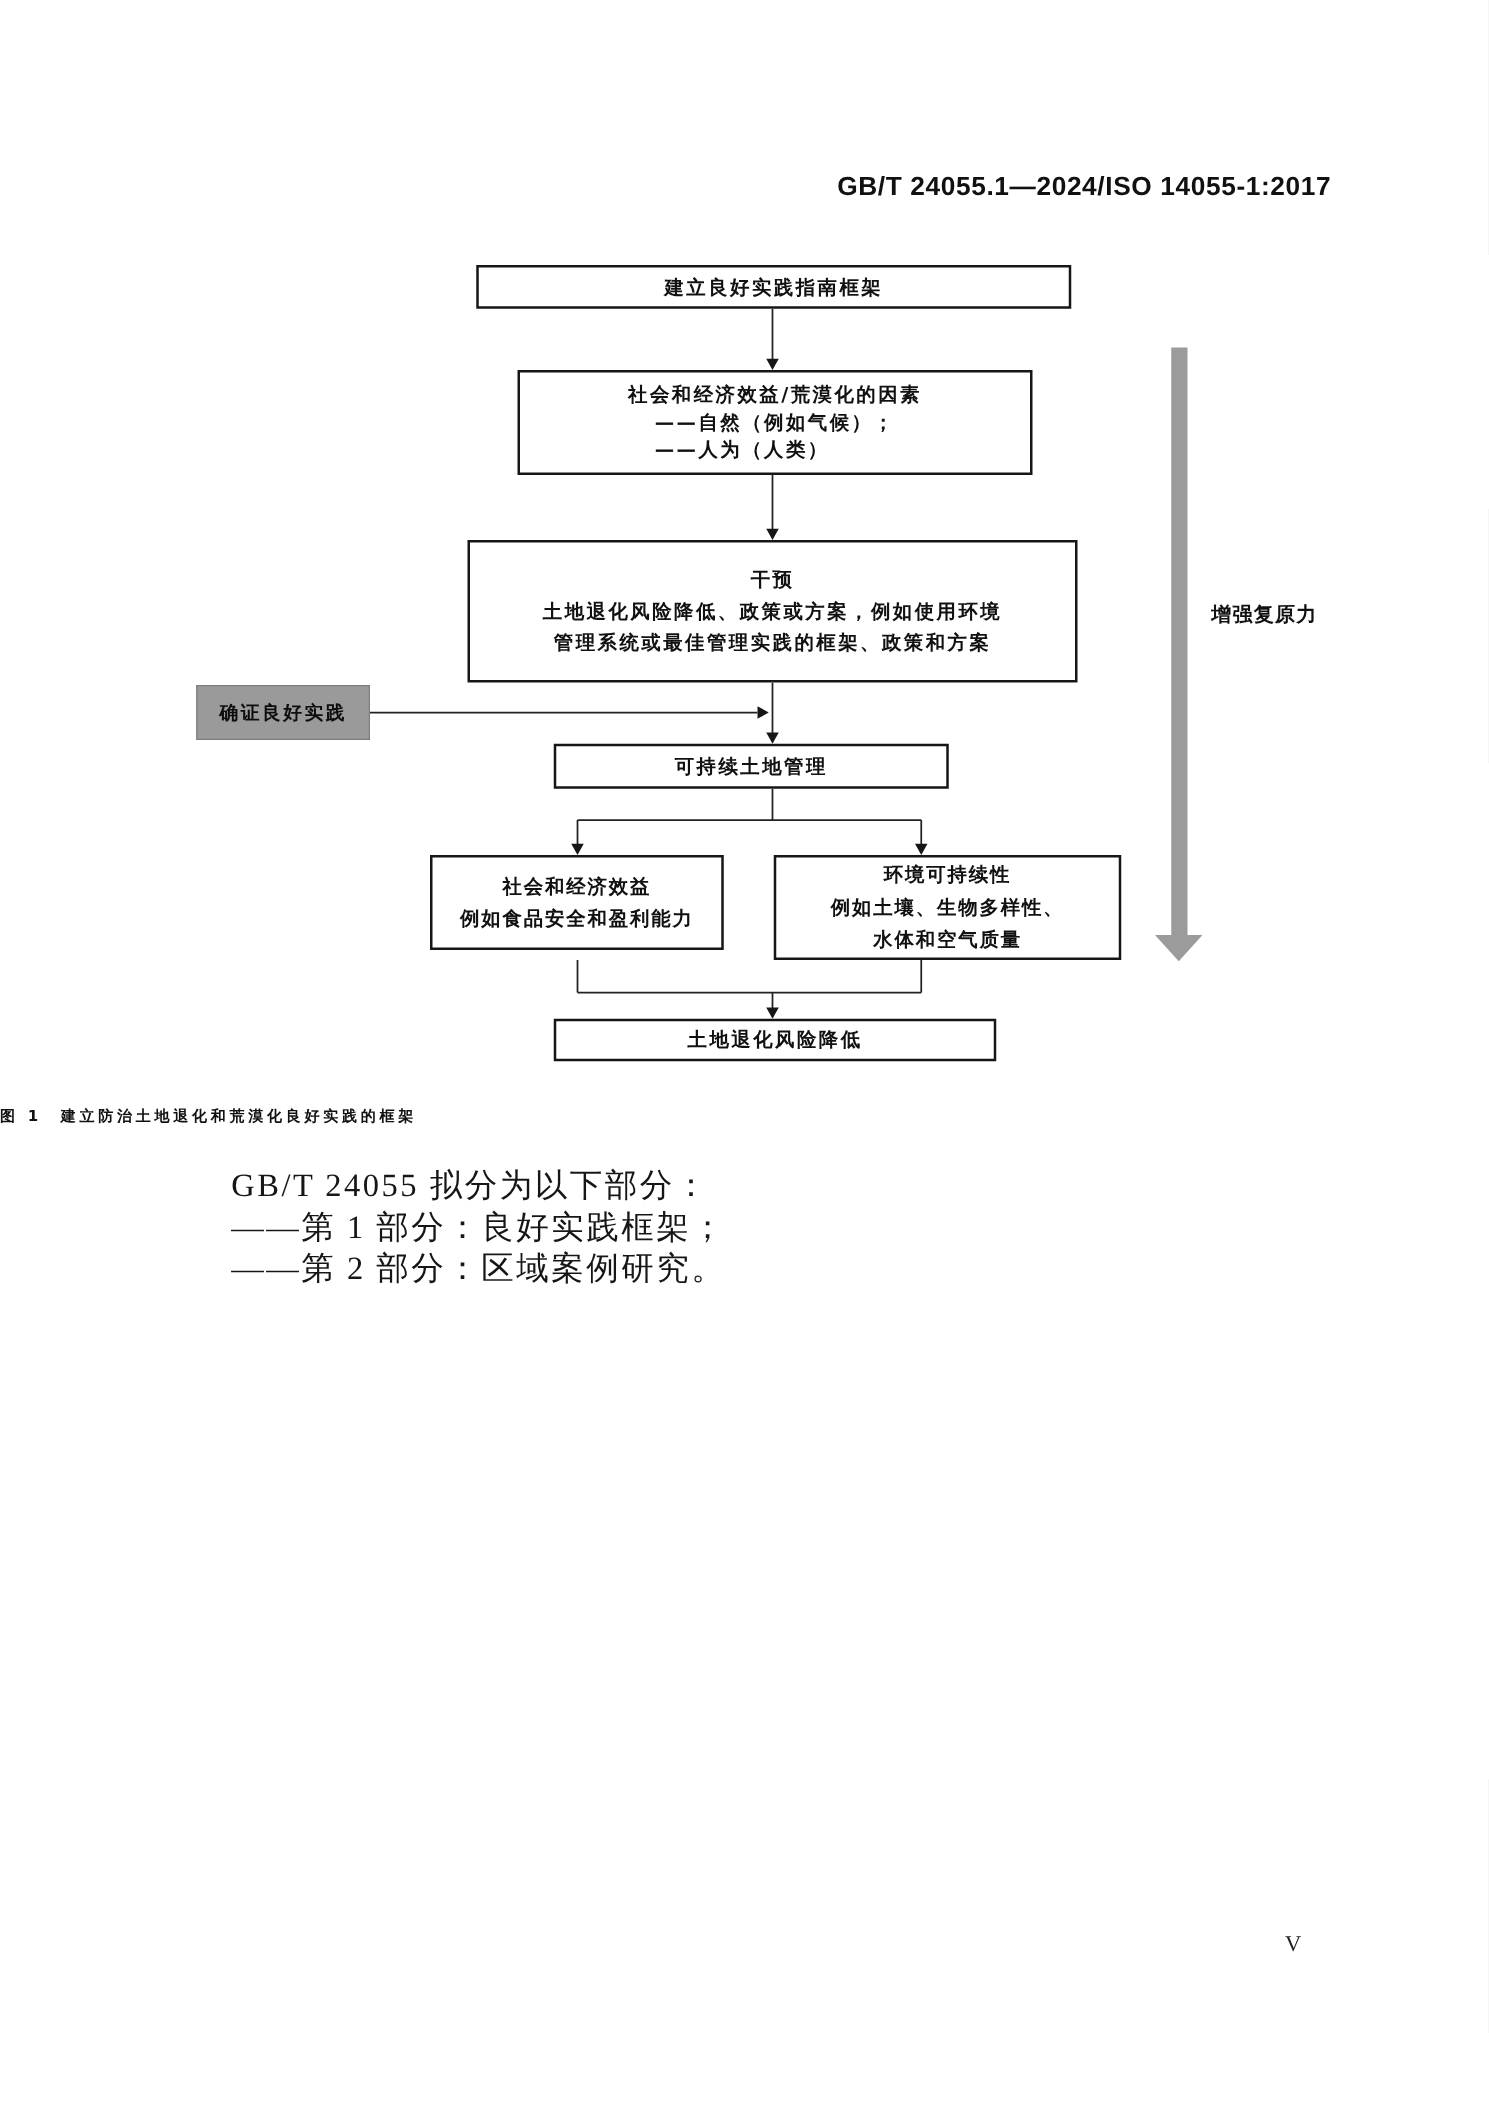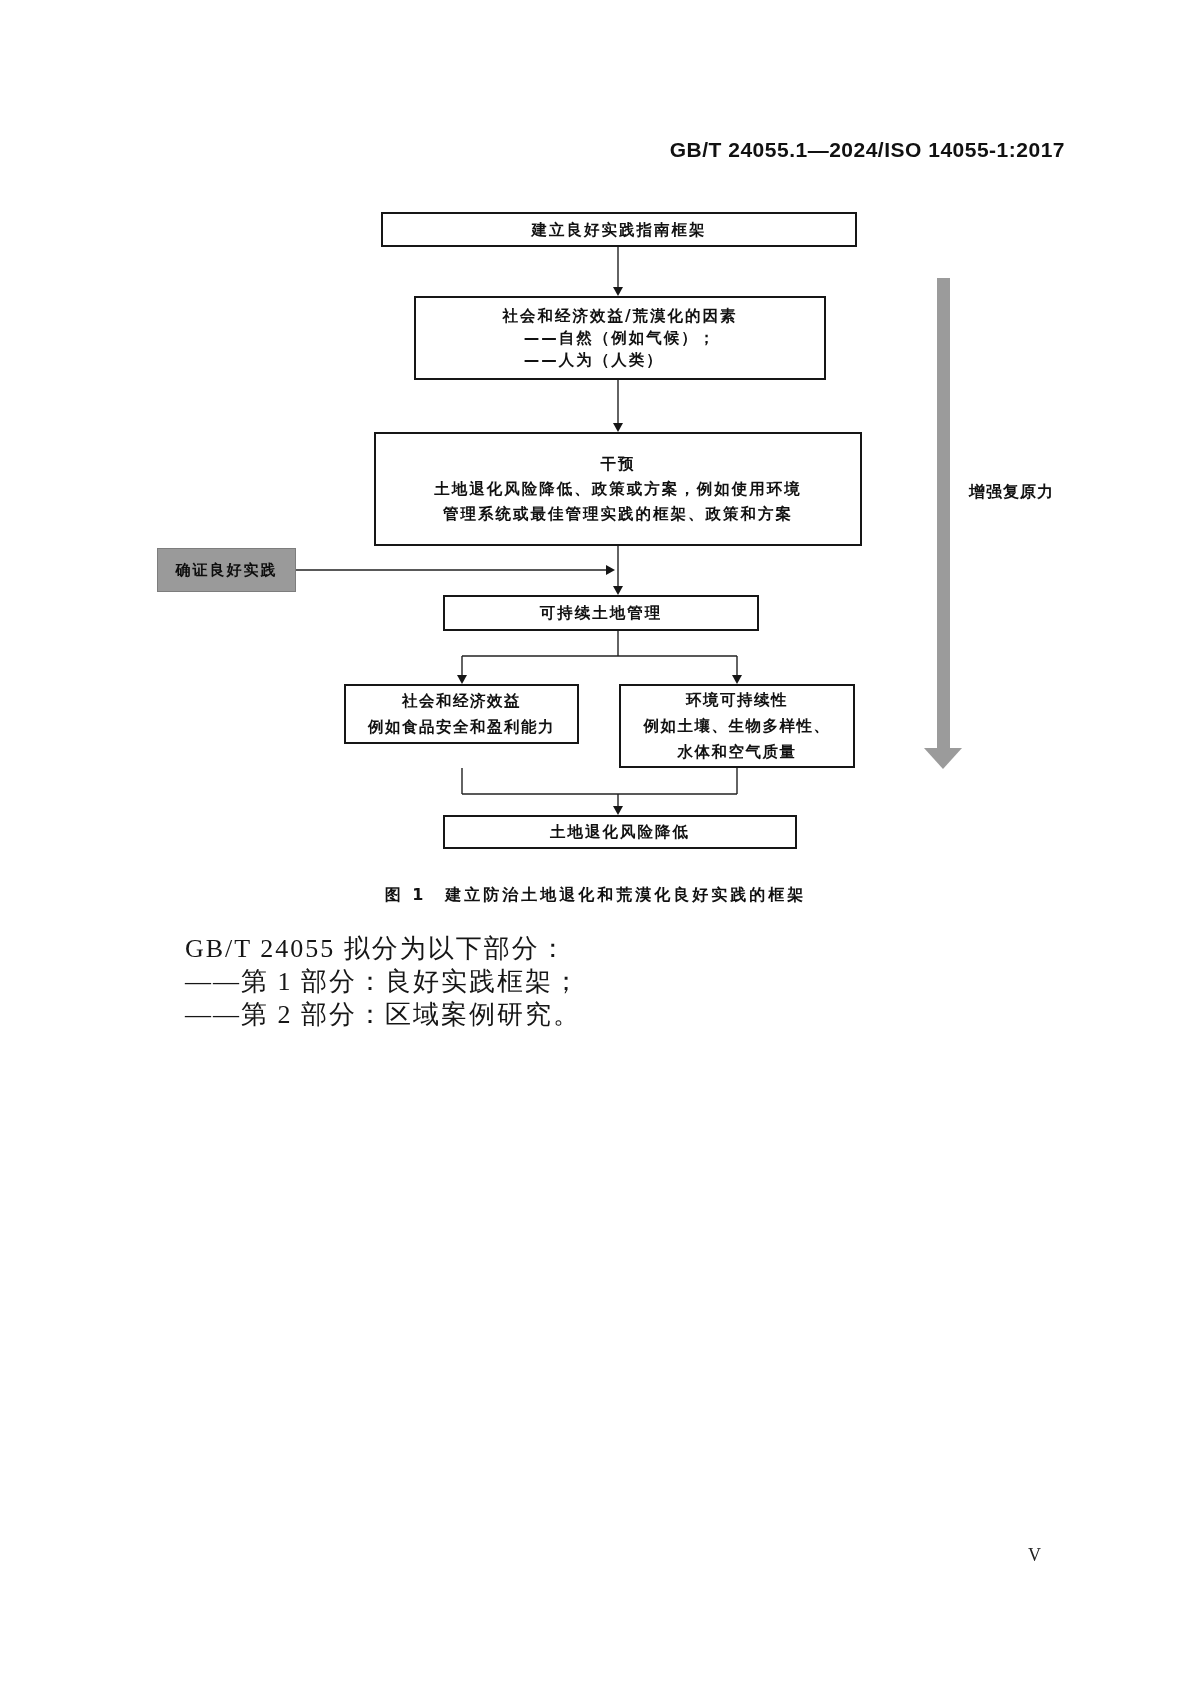--- a/index.html
+++ b/index.html
@@ -57,23 +57,22 @@
     border-top:21px solid var(--resilience-gray);
   }
   .res-label{
     position:absolute;left:969px;top:482px;
     font-family:"DejaVu Sans","Liberation Sans",sans-serif;
     font-weight:bold;font-size:16px;letter-spacing:1px;color:#111;
     white-space:nowrap;
   }
   .fig-caption{
     position:absolute;left:0;top:885px;width:1191px;
-    text-align:center;
     font-family:"DejaVu Sans","Liberation Sans",sans-serif;
-    font-weight:bold;font-size:16px;letter-spacing:3px;color:#111;
+    font-weight:bold;font-size:12px;letter-spacing:3px;color:#111;
     white-space:pre;
   }
   .body-text{
     position:absolute;left:185px;top:932px;width:860px;
     font-size:26px;line-height:33px;letter-spacing:2px;
     color:#161616;
   }
   .page-number{
     position:absolute;left:1028px;top:1545px;
     font-size:18px;color:#222;
@@ -131,26 +130,26 @@
   </div>
 
   <div class="graybox" style="left:157px;top:548px;width:139px;height:44px;">
     <span>确证良好实践</span>
   </div>
 
   <div class="fbox" style="left:443px;top:595px;width:316px;height:36px;">
     <span>可持续土地管理</span>
   </div>
 
-  <div class="fbox" style="left:344px;top:684px;width:235px;height:60px;line-height:26px;letter-spacing:1.5px;">
+  <div class="fbox" style="left:344px;top:684px;width:235px;height:76px;line-height:26px;letter-spacing:1.5px;">
     <div>社会和经济效益</div>
     <div>例如食品安全和盈利能力</div>
   </div>
 
-  <div class="fbox" style="left:619px;top:684px;width:236px;height:84px;line-height:26px;letter-spacing:1.5px;">
+  <div class="fbox" style="left:619px;top:684px;width:278px;height:84px;line-height:26px;letter-spacing:1.5px;">
     <div>环境可持续性</div>
     <div>例如土壤、生物多样性、</div>
     <div>水体和空气质量</div>
   </div>
 
   <div class="fbox" style="left:443px;top:815px;width:354px;height:34px;">
     <span>土地退化风险降低</span>
   </div>
 
   <div class="res-bar"></div>

